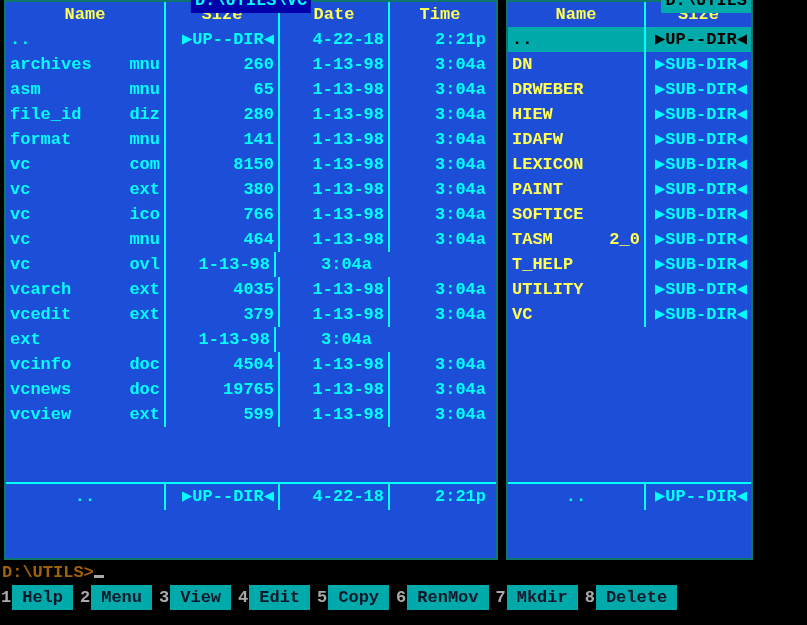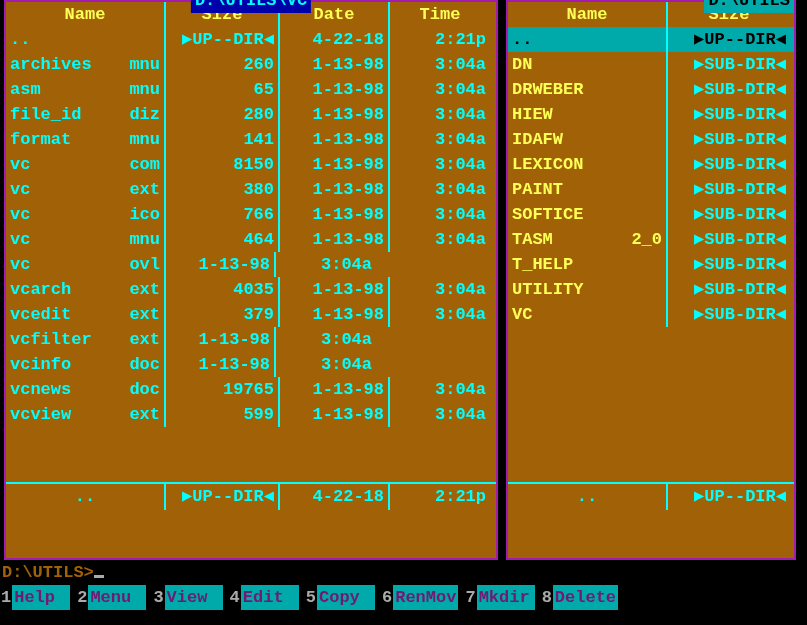--- a/index.html
+++ b/index.html
@@ -14,27 +14,27 @@
     overflow: hidden;
     color: #00ffff;
     position: relative;
   }
   .panels {
     display: flex;
     gap: 8px;
     padding: 0 4px;
   }
   .panel {
-    background: #a16207;
-    border: 2px solid #a21caf;
+    background: #1d4ed8;
+    border: 2px solid #0f766e;
     position: relative;
     height: 560px;
   }
   .panel-left { width: 494px; }
-  .panel-right { width: 290px; }
+  .panel-right { width: 247px; }
   .panel-title {
     position: absolute;
     top: -14px;
     left: 50%;
     transform: translateX(-50%);
     background: #0000aa;
     color: #00ffff;
     padding: 0 4px;
     white-space: nowrap;
   }
@@ -102,21 +102,21 @@
   .fkeys {
     display: flex;
     height: 25px;
     background: #000;
   }
   .fkey {
     display: flex;
     margin-right: 6px;
   }
   .fkey .num { color: #aaaaaa; background:#000; padding: 0 1px; }
-  .fkey .lbl { background: #00aaaa; color: #701a75; padding: 0 2px; min-width: 58px; }
+  .fkey .lbl { background: #00aaaa; color: #0f172a; padding: 0 10px; min-width: 58px; }
 </style>
 </head>
 <body>
 
 <div class="panels">
 
   <div class="panel panel-left">
     <div class="panel-title">D:\UTILS\VC</div>
     <div class="headers">
       <div class="col c-name">Name</div>
@@ -227,31 +227,31 @@
           <div class="col c-name name-cell">
             <span class="fn">vcedit</span>
             <span class="ext">ext</span>
           </div>
           <div class="col c-size">379</div>
           <div class="col c-date">1-13-98</div>
           <div class="col c-time">3:04a</div>
         </div>
         <div class="row">
           <div class="col c-name name-cell">
-            <span class="fn">vcfilter</span>
             <span class="ext">ext</span>
           </div>
           <div class="col c-date">1-13-98</div>
           <div class="col c-time">3:04a</div>
         </div>
         <div class="row">
           <div class="col c-name name-cell">
             <span class="fn">vcinfo</span>
             <span class="ext">doc</span>
           </div>
+          <div class="col c-size">4504</div>
           <div class="col c-date">1-13-98</div>
           <div class="col c-time">3:04a</div>
         </div>
         <div class="row">
           <div class="col c-name name-cell">
             <span class="fn">vcnews</span>
             <span class="ext">doc</span>
           </div>
           <div class="col c-size">19765</div>
           <div class="col c-date">1-13-98</div>

